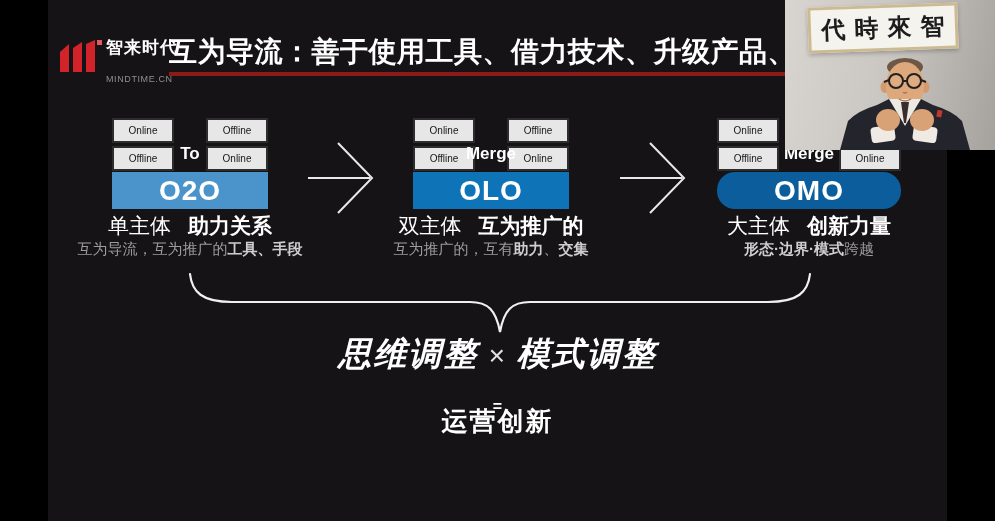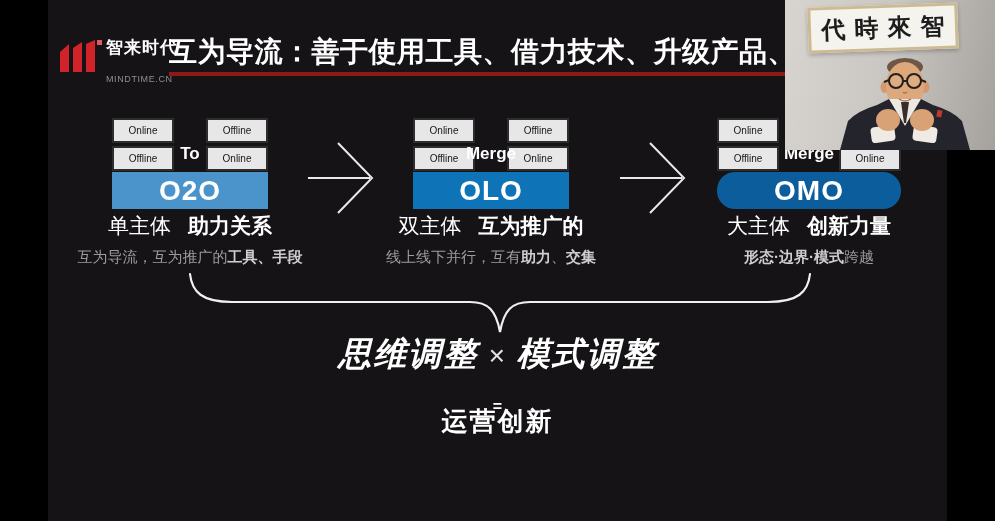--- a/index.html
+++ b/index.html
@@ -28,21 +28,21 @@
        color:#161616;font-size:10px;display:flex;align-items:center;justify-content:center;}
   .tl{left:0;top:0;} .bl{left:0;top:28px;} .tr{right:0;top:0;} .br{right:0;top:28px;}
   .connector{position:absolute;left:0;right:0;top:16px;height:24px;line-height:24px;
              text-align:center;color:#fff;font-weight:bold;font-size:17px;margin-top:8px;}
   .bar{position:absolute;left:0;right:0;top:54px;height:37px;display:flex;align-items:center;
        justify-content:center;color:#fff;font-weight:700;font-size:28px;letter-spacing:1px;}
   .line1{position:absolute;top:94px;left:50%;transform:translateX(-50%);white-space:nowrap;
          color:#fff;font-size:21px;font-weight:500;}
   .line1 .b{font-weight:700;margin-left:17px;text-align:center;}
   .line2{position:absolute;top:122px;left:50%;transform:translateX(-50%);white-space:nowrap;
-         color:#9c9c9c;font-size:15px;margin-top:8px;}
+         color:#9c9c9c;font-size:15px;}
   .line2 .b{color:#cecece;font-weight:bold;}
 
   .arrow-svg{position:absolute;top:138px;z-index:2;}
   .a1{left:300px;} .a2{left:612px;}
   .brace-svg{position:absolute;left:180px;top:268px;z-index:2;}
 
   
   .centerband{position:absolute;left:48px;width:899px;text-align:center;color:#fff;z-index:2;}
   .formula{top:332px;font-size:33px;font-weight:900;letter-spacing:2px;font-style:italic;}
   .formula .op{font-weight:400;font-size:28px;color:#e2e2e2;margin:0 10px;}
@@ -94,21 +94,21 @@
   </div>
 
   <div class="group g2">
     <div class="box tl">Online</div>
     <div class="box bl">Offline</div>
     <div class="box tr">Offline</div>
     <div class="box br">Online</div>
     <div class="connector">Merge</div>
     <div class="bar" style="background: rgb(15, 115, 184);">OLO</div>
     <div class="line1"><span>双主体</span><span class="b">互为推广的</span></div>
-    <div class="line2"><span>线上线下并行，互有</span><span class="b">助力</span><span>、</span><span class="b">交集</span></div>
+    <div class="line2"><span>互为推广的，互有</span><span class="b">助力</span><span>、</span><span class="b">交集</span></div>
   </div>
 
   <div class="group g3">
     <div class="box tl">Online</div>
     <div class="box bl">Offline</div>
     <div class="box tr">Offline</div>
     <div class="box br">Online</div>
     <div class="connector">Merge</div>
     <div class="bar" style="background: rgb(11, 93, 156); border-radius: 18px;">OMO</div>
     <div class="line1"><span>大主体</span><span class="b">创新力量</span></div>

